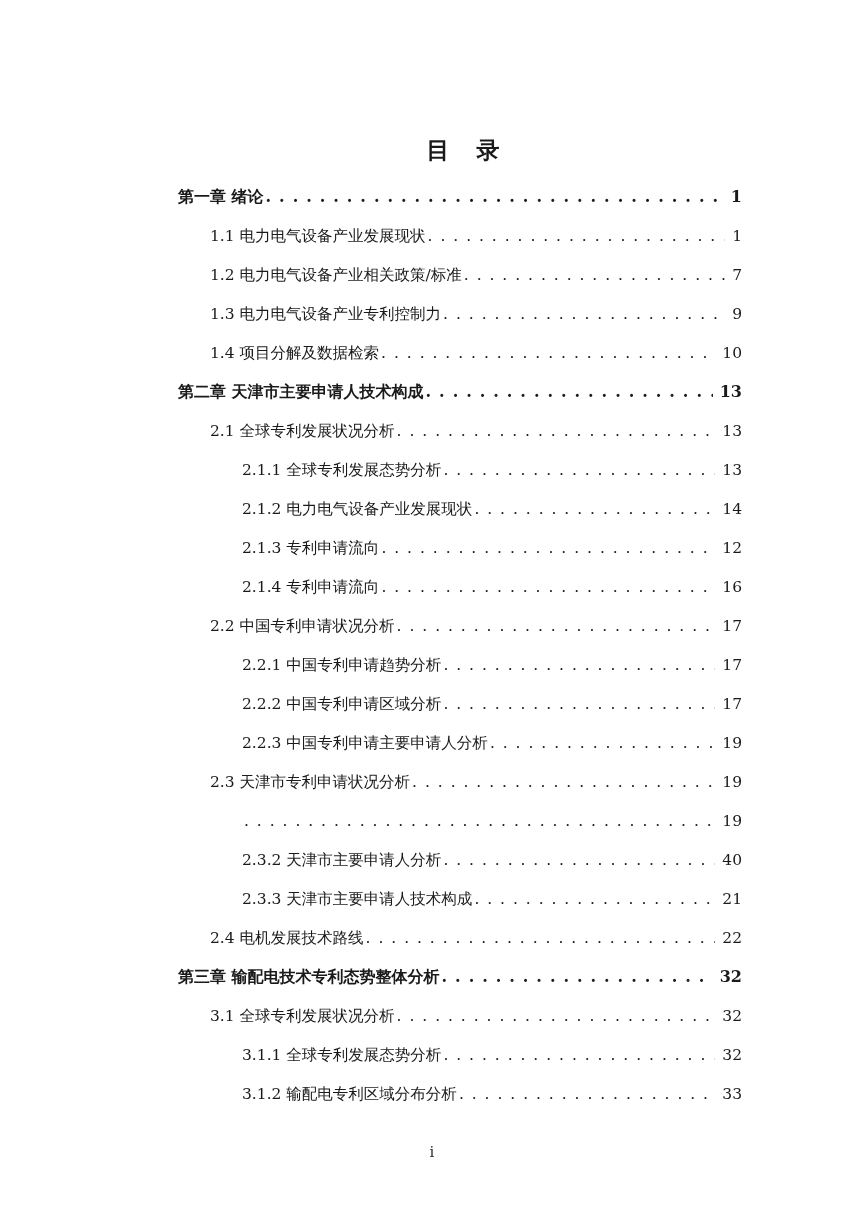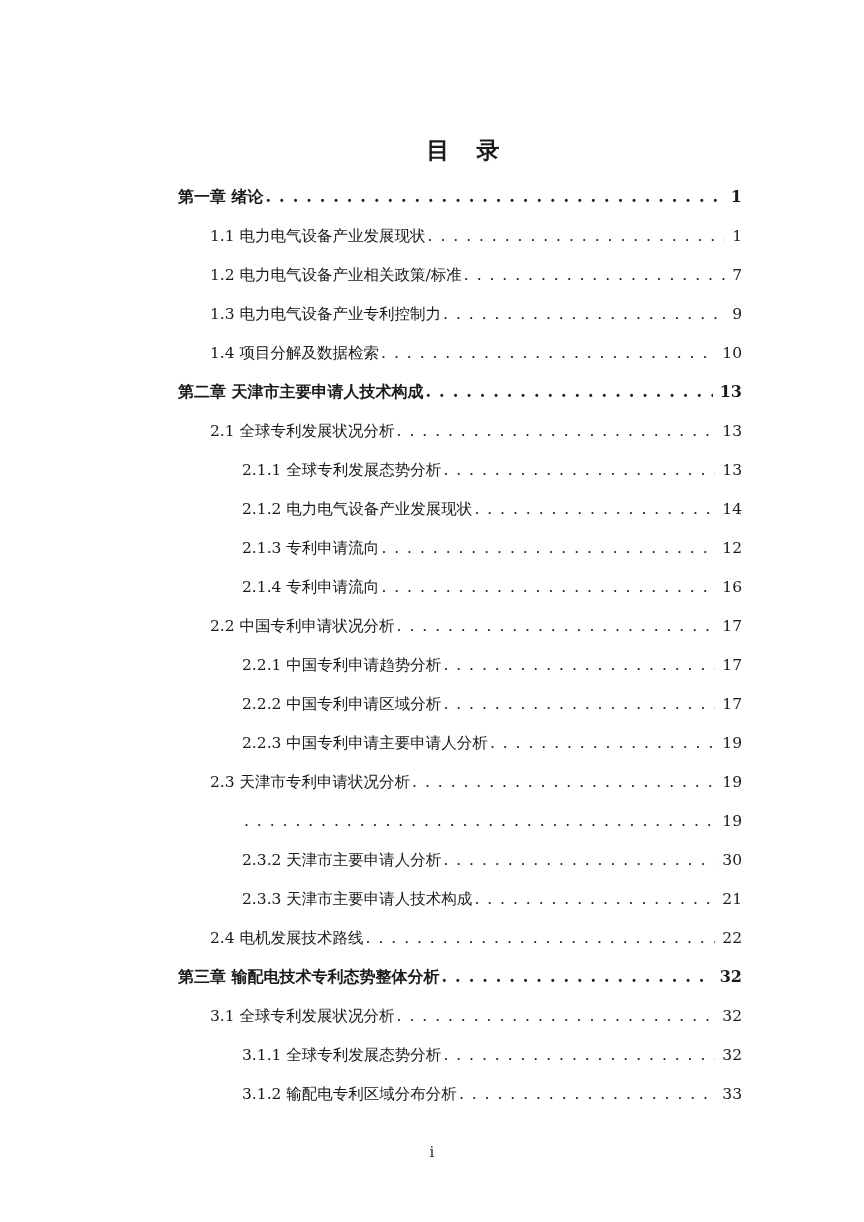--- a/index.html
+++ b/index.html
@@ -172,21 +172,21 @@
       <span class="toc-dots"></span>
       <span class="toc-page">19</span>
     </div>
       <div class="toc-row level-3">
       <span class="toc-dots"></span>
       <span class="toc-page">19</span>
     </div>
       <div class="toc-row level-3">
       <span class="toc-label">2.3.2 天津市主要申请人分析</span>
       <span class="toc-dots"></span>
-      <span class="toc-page">30</span>
+      <span class="toc-page">40</span>
     </div>
       <div class="toc-row level-3">
       <span class="toc-label">2.3.3 天津市主要申请人技术构成</span>
       <span class="toc-dots"></span>
       <span class="toc-page">21</span>
     </div>
       <div class="toc-row level-2">
       <span class="toc-label">2.4 电机发展技术路线</span>
       <span class="toc-dots"></span>
       <span class="toc-page">22</span>

